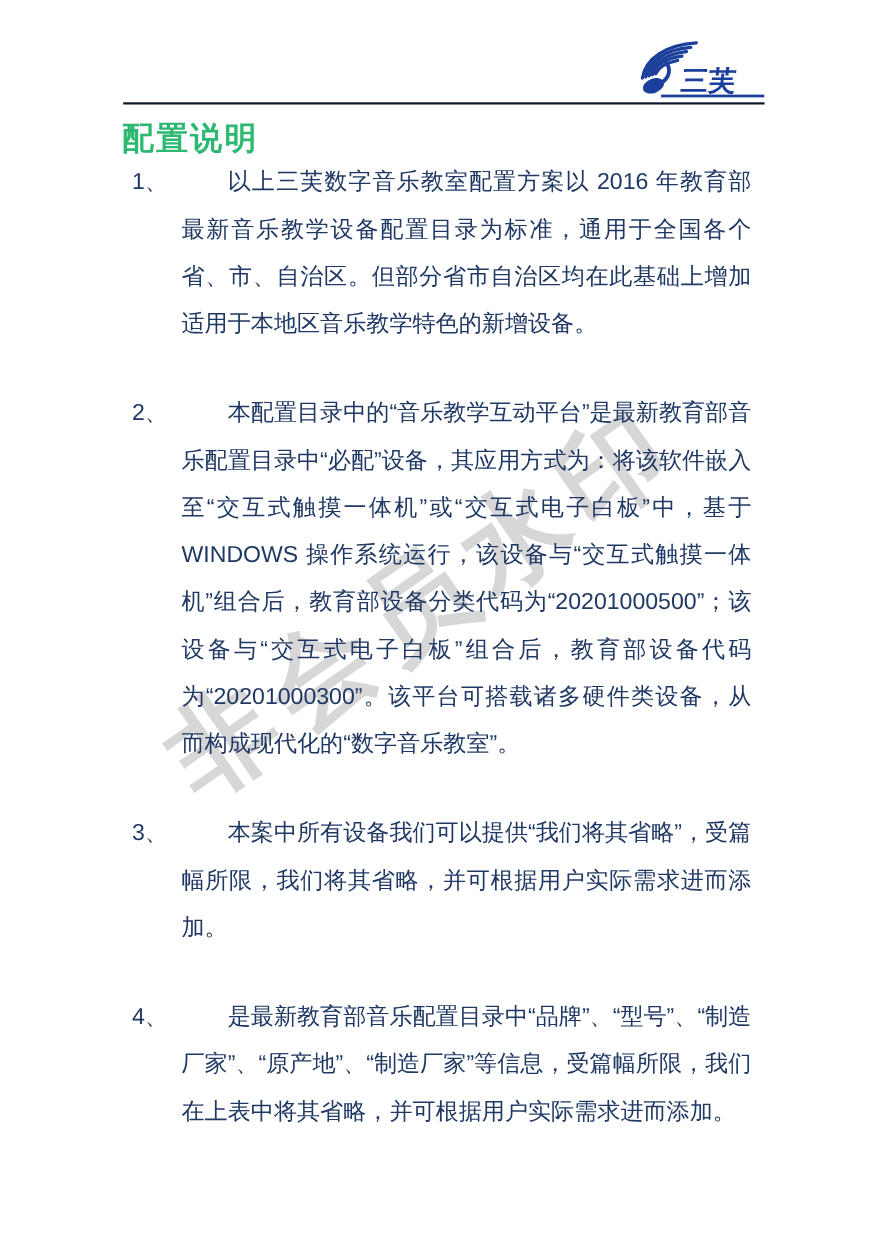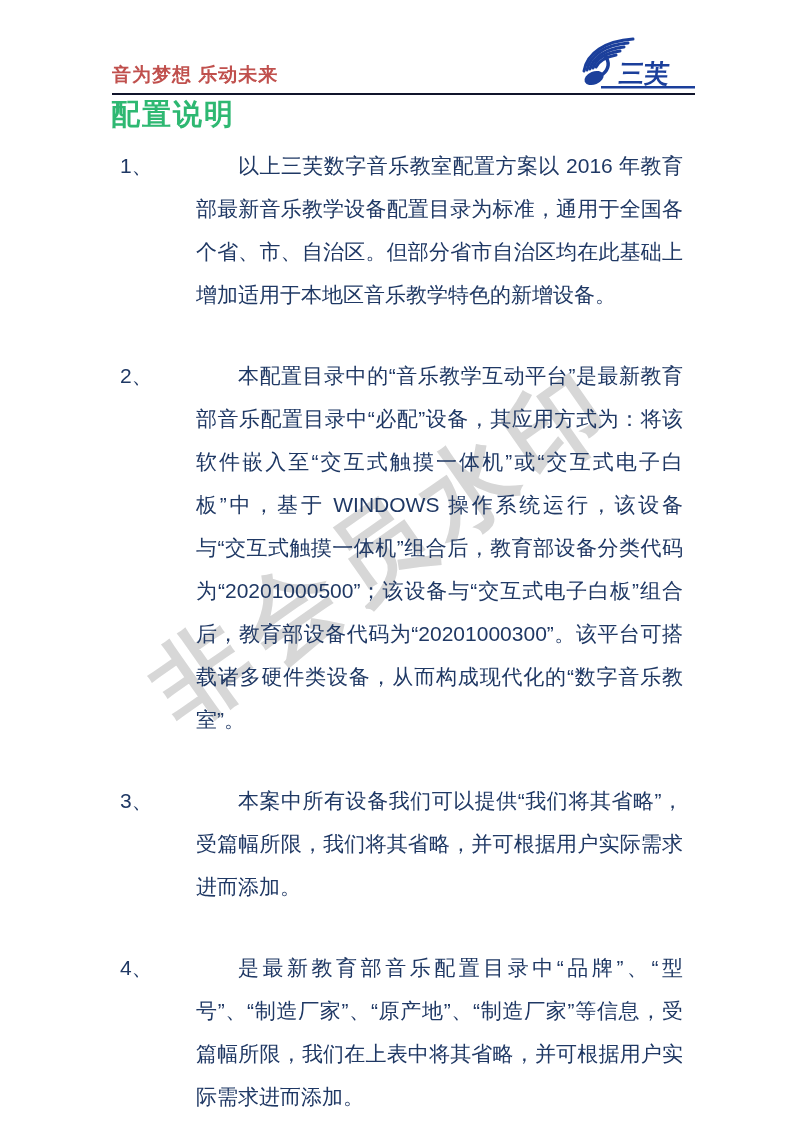--- a/index.html
+++ b/index.html
@@ -36,51 +36,50 @@
   .logo{
     position:absolute;left:577px;top:36px;
     width:118px;height:56px;z-index:2;
   }
   .header-rule{
     position:absolute;left:112px;top:93px;
     width:583px;height:2px;
     background:var(--c-rule);z-index:2;
   }
   .title{
-    position:absolute;left:111px;top:95px;
+    position:absolute;left:111px;top:106px;
     margin:0;font-size:29px;font-weight:800;
     color:var(--c-title);letter-spacing:2px;
     z-index:2;
   }
   .content{
     position:absolute;left:112px;top:144px;
     width:571px;z-index:1;
   }
   .para{position:relative;margin:0 0 38px 0;}
   .num{
     position:absolute;left:8px;top:0;
     font-size:21px;line-height:43px;
     color:var(--c-body-text);
   }
   .ptext{
-    margin:0 0 0 84px;
+    margin:0 0 0 53px;
     font-size:21px;line-height:43px;
     color:var(--c-body-text);
     text-align:justify;text-indent:42px;
   }
   .b{font-weight:400;}
 </style>
 </head>
 <body>
 
 <div class="page">
 
   <div class="watermark">非会员水印</div>
 
-  <div class="slogan">音为梦想 乐动未来</div>
 
   <div class="logo">
     <svg width="118" height="56" viewBox="0 0 118 56">
       <g stroke="#1b3f9b" stroke-width="3" fill="none" stroke-linecap="round">
         <path d="M 56,3 C 28,5 10,17 7,35"></path>
         <path d="M 51,7 C 28,9 13,19 10,34"></path>
         <path d="M 47,11 C 29,13 16,21 13,33"></path>
         <path d="M 43,15 C 29,17 19,23 16,32"></path>
         <path d="M 39,19 C 29,21 22,25 19,31"></path>
       </g>

